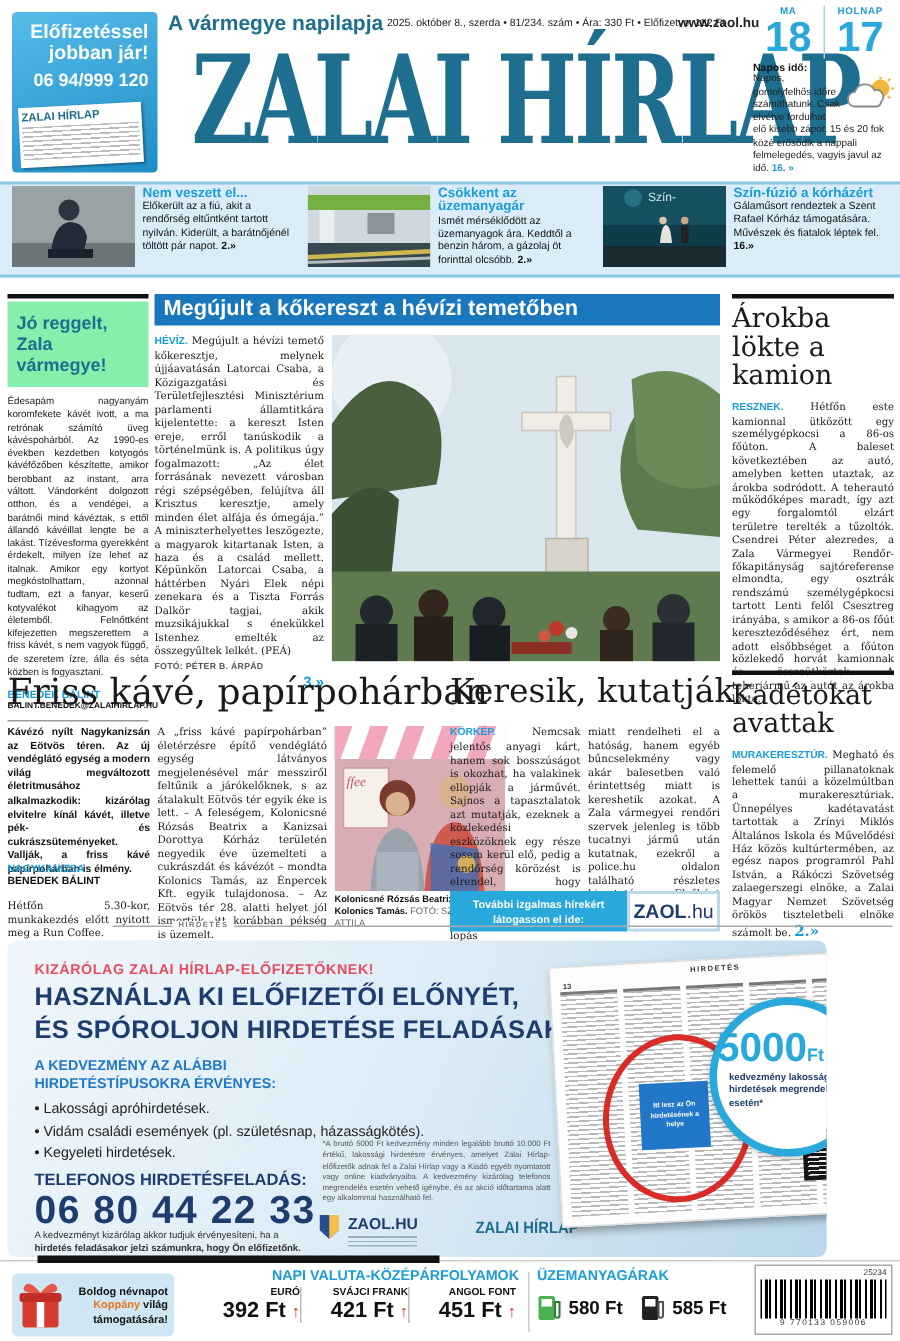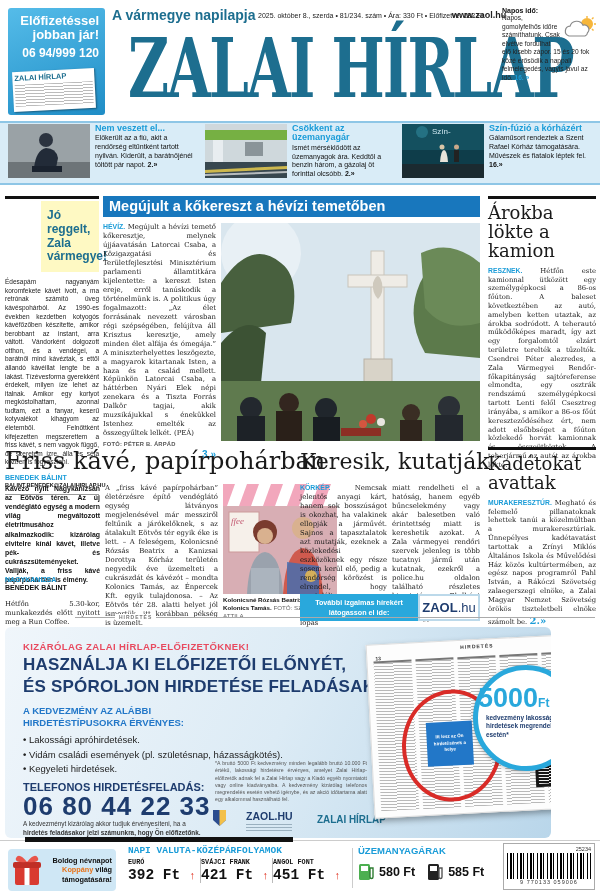--- a/index.html
+++ b/index.html
@@ -42,22 +42,22 @@
   #teasers{left:0;top:121px;width:600px;height:64px;background:#d9ecf7;
            border-top:2px solid #8ec6e6;border-bottom:2px solid #8ec6e6;box-sizing:border-box;}
   .teaser{position:absolute;top:1px;height:56px;}
   .teaser .timg{position:absolute;left:0;top:0;width:82px;height:54px;overflow:hidden;}
   .teaser .ttxt{position:absolute;left:87px;top:0;width:103px;}
   .teaser .tt{font-size:9px;font-weight:bold;color:#1a9cd8;line-height:1.05;margin-bottom:1px;}
   .teaser .tb{font-size:7px;line-height:1.25;color:#111;}
 
   
   #greeting{left:5px;top:196px;width:94px;border-top:3px solid #111;}
-  #greeting .gh{background:#fef9c3;color:#1d6e8f;font-weight:bold;font-size:12px;line-height:1.15;
-                padding:8px 6px;margin-top:2px;margin-left:36px;}
+  #greeting .gh{background:#86efac;color:#1d6e8f;font-weight:bold;font-size:12px;line-height:1.15;
+                padding:8px 6px;margin-top:2px;}
   #greeting .gb{font-size:6.5px;line-height:1.32;margin-top:6px;color:#222;}
   #greeting .ga{font-size:7px;font-weight:bold;color:#1a9cd8;margin-top:7px;}
   #greeting .ge{font-size:5.6px;font-weight:bold;color:#111;margin-top:1px;border-bottom:1px solid #999;padding-bottom:6px;}
 
   
   #main-banner{left:103px;top:196px;width:377px;height:21px;background:#1877bd;color:#fff;
                font-size:14.5px;font-weight:bold;line-height:21px;padding-left:6px;box-sizing:border-box;}
   #main-body{left:103px;top:223px;width:113px;}
   #main-photo{left:221px;top:223px;width:259px;height:218px;overflow:hidden;}
   .credit{font-size:5.8px;font-weight:bold;color:#555;margin-top:3px;letter-spacing:.2px;}
@@ -103,21 +103,21 @@
   #ad .t1{left:18px;top:28px;font-size:17px;font-weight:bold;color:#1e3c6e;letter-spacing:.2px;}
   #ad .t2{left:18px;top:50px;font-size:17px;font-weight:bold;color:#1e3c6e;letter-spacing:.2px;}
   #ad .s1{left:18px;top:78px;font-size:9.5px;font-weight:bold;color:#2277c8;}
   #ad .s2{left:18px;top:90px;font-size:9.5px;font-weight:bold;color:#2277c8;}
   #ad .bullets{left:18px;top:106px;font-size:9.5px;color:#222;line-height:1.55;}
   #ad .bullets div::before{content:"• ";font-weight:bold;}
   #ad .plabel{left:18px;top:154px;font-size:11px;font-weight:bold;color:#1e3c6e;}
   #ad .phone{left:18px;top:164px;font-size:26px;font-weight:bold;color:#1e3c6e;letter-spacing:1px;}
   #ad .pnote{left:18px;top:193px;font-size:6.4px;color:#333;line-height:1.35;width:190px;}
   #ad .fine{left:210px;top:133px;width:152px;font-size:5.2px;color:#555;line-height:1.4;text-align:justify;}
-  #zaol-logo{left:208px;top:183px;display:flex;align-items:flex-start;gap:20px;}
+  #zaol-logo{left:208px;top:183px;display:flex;align-items:flex-start;gap:6px;}
   #zaol-logo .zt{font-size:10.5px;font-weight:bold;color:#1e3c6e;}
   #zaol-logo .zsub{height:7px;width:46px;background:repeating-linear-gradient(#9ab0bf 0 1px,transparent 1px 3px);margin-top:2px;}
   #zalai-logo{left:312px;top:186px;font-size:11px;font-weight:bold;color:#1d6e8f;transform:scaleX(.9);transform-origin:left;}
 
   
   #news{left:365px;top:12px;width:220px;height:172px;background:#fdfdfd;transform:rotate(-3deg);
         box-shadow:2px 3px 6px rgba(0,0,0,.35);border:1px solid #ddd;overflow:hidden;}
   #news .nhead{position:absolute;left:0;top:3px;width:100%;text-align:center;font-size:5px;font-weight:bold;color:#333;letter-spacing:1px;}
   #news .npage{position:absolute;left:8px;top:10px;font-size:5px;font-weight:bold;color:#333;}
   .ncol{position:absolute;top:16px;bottom:6px;width:38px;
@@ -136,21 +136,21 @@
   #badge .bu{font-size:12px;font-weight:bold;color:#29a8dc;}
   #badge .bt{font-size:6.4px;font-weight:bold;color:#1e3c6e;line-height:1.3;margin-top:3px;padding:0 8px;}
 
   
   #foot-line{left:0;top:840px;width:600px;border-top:1px solid #ccc;}
   #foot-bar{left:25px;top:837px;width:268px;height:5px;background:#111;}
   #nameday{left:8px;top:849px;width:108px;height:42px;background:#cfe7f5;border-radius:4px;
            display:flex;align-items:center;padding:2px 4px;box-sizing:border-box;gap:3px;}
   #nameday .nt{font-size:7.3px;font-weight:bold;line-height:1.25;text-align:right;flex:1;}
   #nameday .orange{color:#e8731a;}
-  #currency{left:128px;top:845px;width:218px;text-align:left;font-family:Liberation Mono, monospace;}
+  #currency{left:128px;top:845px;width:218px;text-align:right;}
   #currency .ct{font-size:9.5px;font-weight:bold;color:#1a9cd8;}
   #currency .crow{display:flex;margin-top:2px;}
   #currency .ccell{width:72px;box-sizing:border-box;}
   #currency .ccell + .ccell{border-left:1px solid #bbb;}
   #currency .cn{font-size:6.8px;font-weight:bold;}
   #currency .cv{font-size:14.5px;font-weight:bold;margin-top:1px;}
   .uparrow{color:#e0301e;font-size:11px;font-weight:bold;}
   #fuel{left:358px;top:845px;width:135px;}
   #fuel .ft{font-size:9.5px;font-weight:bold;color:#1a9cd8;}
   #fuel .frow{display:flex;align-items:center;gap:4px;margin-top:6px;}
@@ -177,20 +177,30 @@
       <div class="lines"></div>
     </div>
   </div>
 
   <div id="tagline" class="abs teal">A vármegye napilapja</div>
   <div id="dateline" class="abs">2025. október 8., szerda • 81/234. szám • Ára: 330 Ft • Előfizetve: 182 Ft</div>
   <div id="website" class="abs">www.zaol.hu</div>
   <div id="masthead" class="abs">ZALAI HÍRLAP</div>
 
   <div id="weather" class="abs">
+    <div class="temps">
+      <div class="tcell l">
+        <div class="wl">MA</div>
+        <div class="tv">18</div>
+      </div>
+      <div class="tcell">
+        <div class="wl">HOLNAP</div>
+        <div class="tv">17</div>
+      </div>
+    </div>
     <div class="wt">Napos idő:</div>
     <div class="wx">
       <svg id="suncloud" width="34" height="24" viewBox="0 0 34 24">
         <circle cx="24" cy="8" r="6" fill="#f6b63b"></circle>
         <g stroke="#f6b63b" stroke-width="1.4">
             <line x1="24" y1="0" x2="24" y2="2"></line>
             <line x1="31" y1="8" x2="33" y2="8"></line>
             <line x1="29" y1="3" x2="30.5" y2="1.5"></line>
             <line x1="29" y1="13" x2="30.5" y2="14.5"></line>
           </g>

